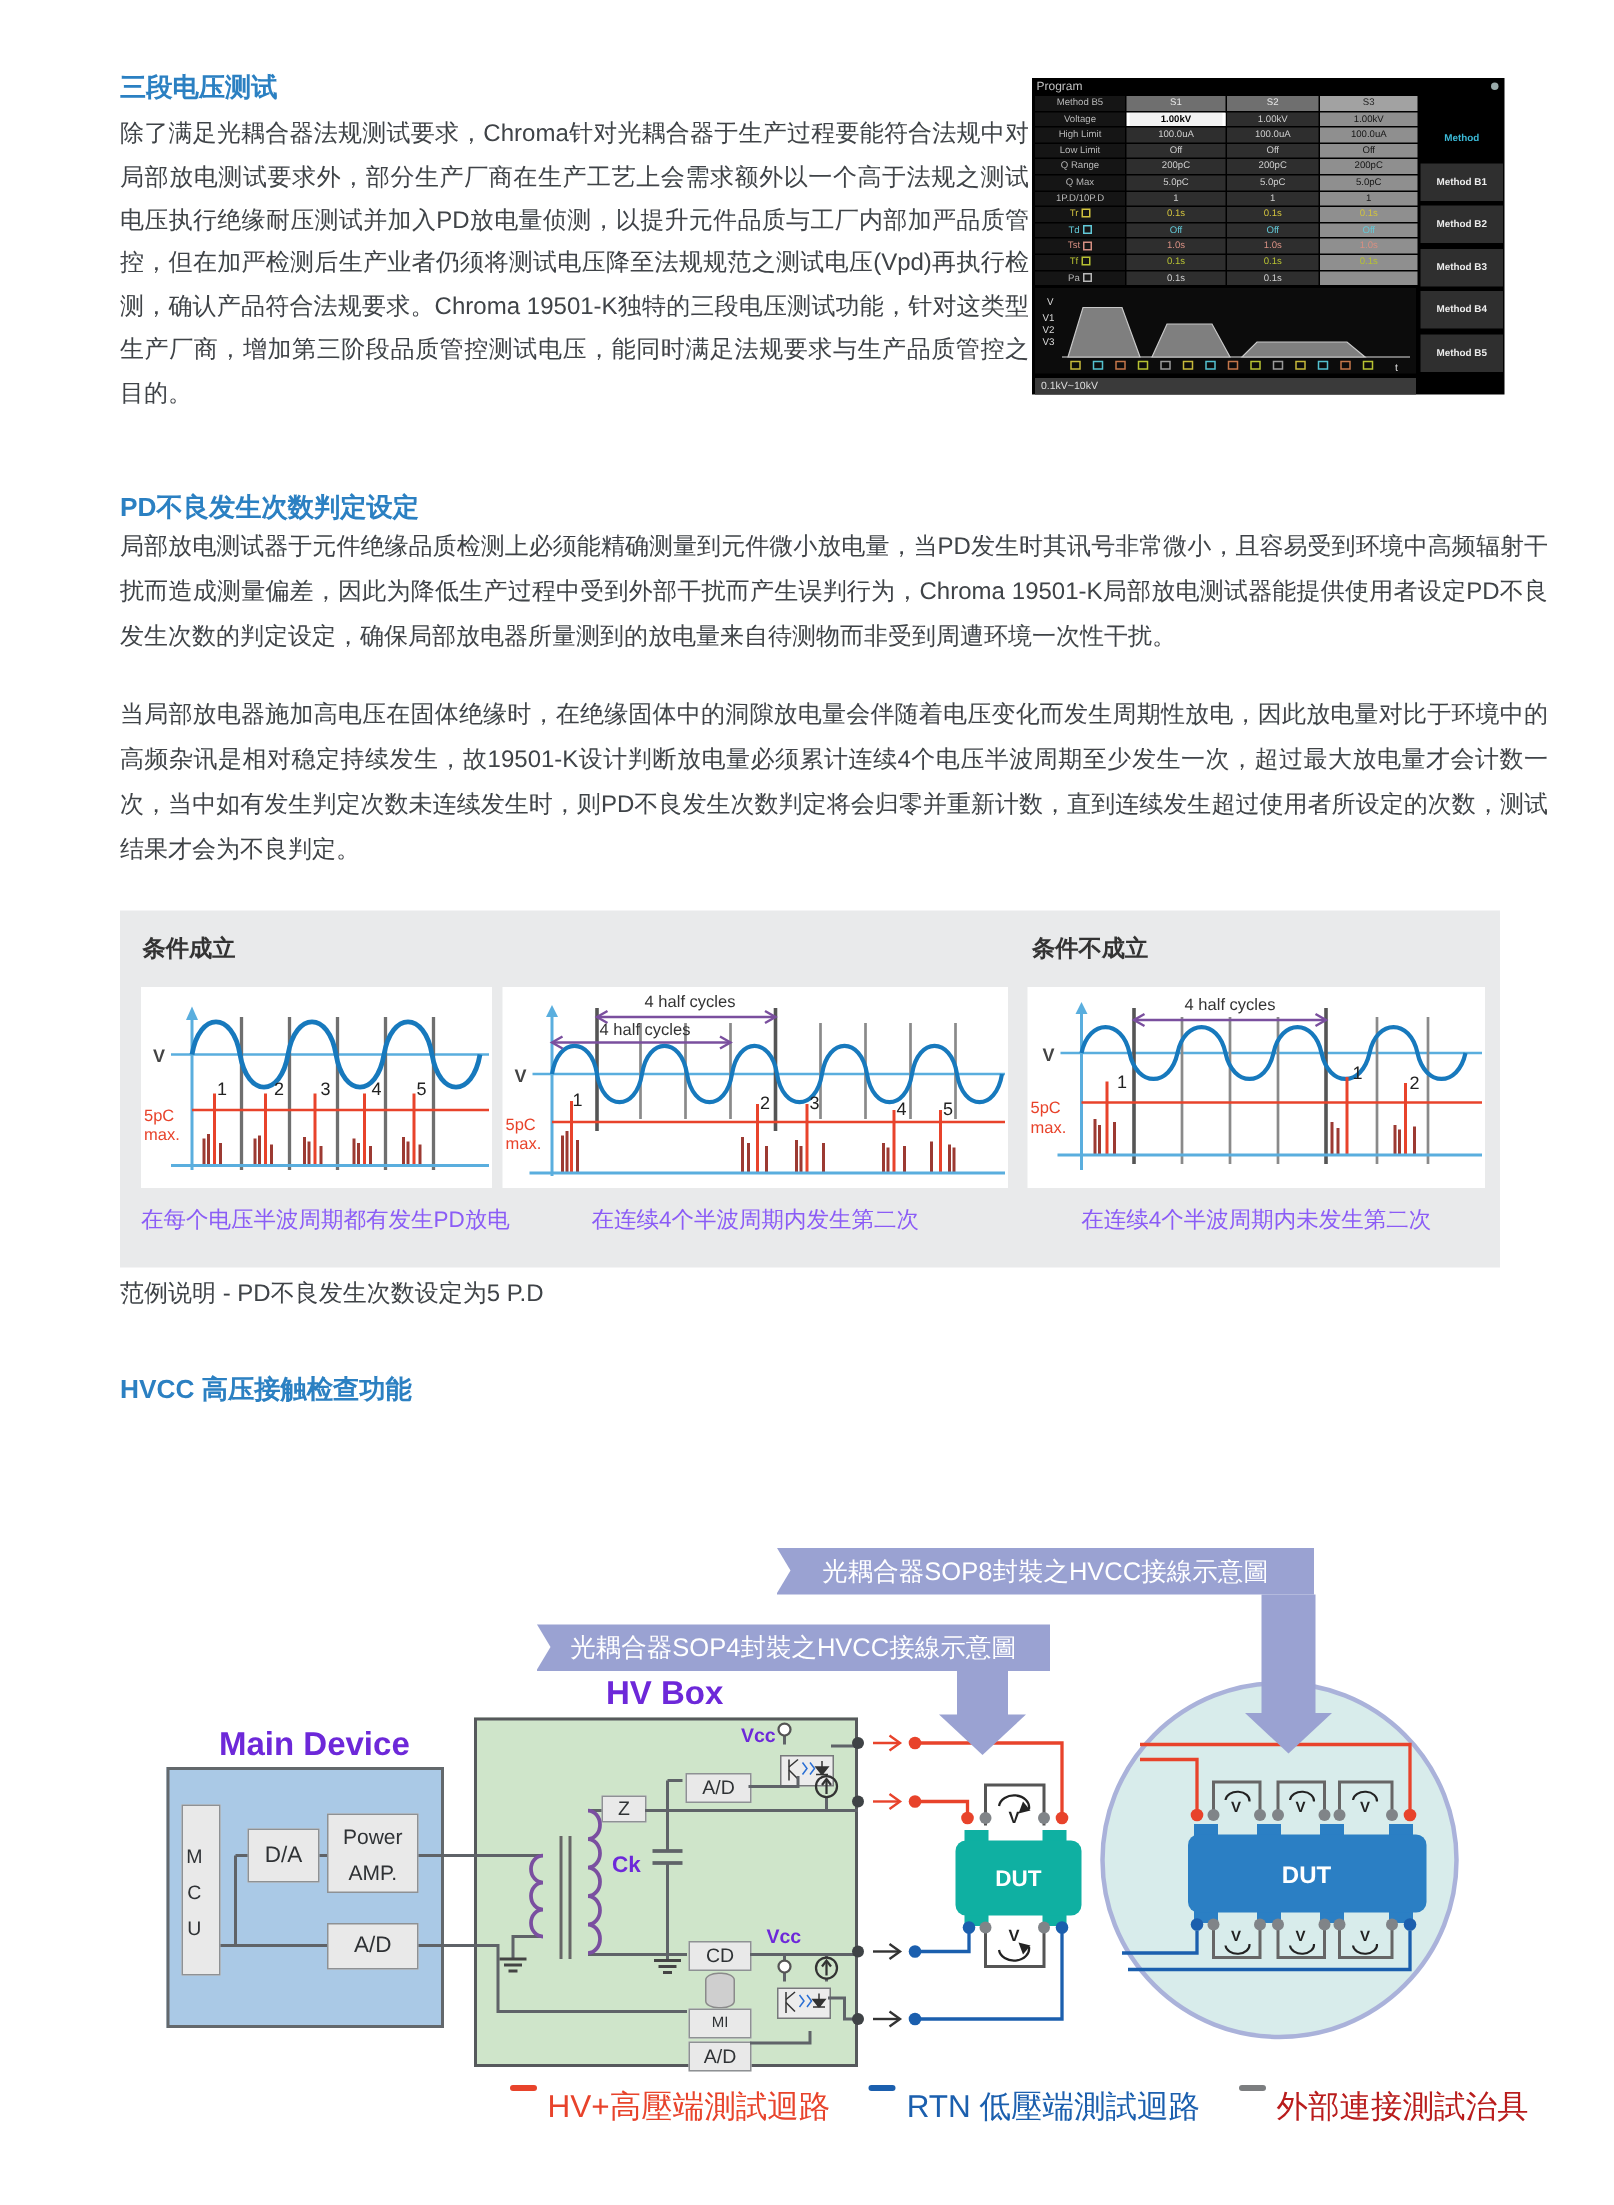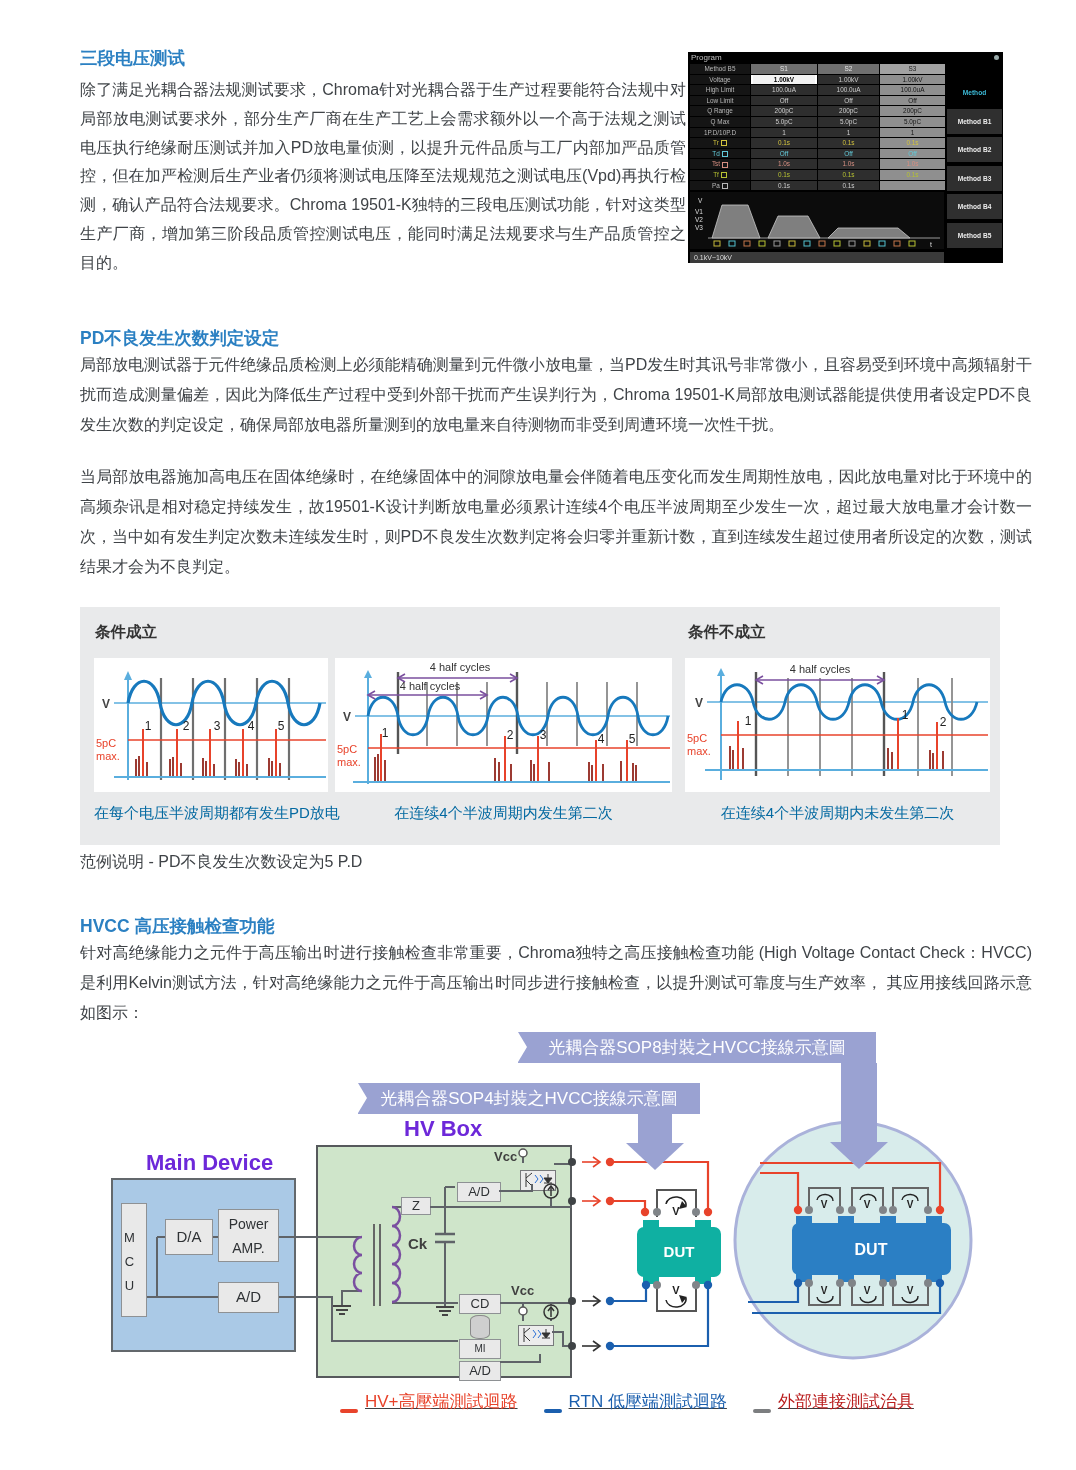--- a/index.html
+++ b/index.html
@@ -34,45 +34,45 @@
            font-size:6.6px;font-weight:bold;text-align:center;}
   .scr-btn.sel{background:#000;color:#3bb9d6;}
   .scr-wave{position:absolute;left:2px;top:140px;width:254px;height:57px;background:#0c0c0c;}
   .scr-range{position:absolute;left:2px;top:200px;width:254px;height:11px;background:#3a3a3a;
              color:#ddd;font-size:7px;line-height:11px;padding-left:4px;box-sizing:border-box;}
 
   
   .graybox{position:absolute;left:80px;top:607px;width:920px;height:238px;background:#e9eaeb;}
   .cond{position:absolute;top:15px;font-size:15.5px;color:#333;font-weight:600;}
   .panel{position:absolute;top:51px;background:#fff;}
-  .cap{position:absolute;top:197px;font-size:15px;color:#0369a1;text-align:center;white-space:nowrap;}
+  .cap{position:absolute;top:197px;font-size:15px;color:#8b5cf6;text-align:center;white-space:nowrap;}
 
   
   .banner{position:absolute;height:31px;background:#9aa2d2;color:#fff;font-size:17px;
           line-height:31px;text-align:center;z-index:5;}
   .banner::before{content:"";position:absolute;left:0;top:0;width:0;height:0;
           border-top:15.5px solid transparent;border-bottom:15.5px solid transparent;border-left:9px solid #fff;}
   .stem{position:absolute;background:#9aa2d2;z-index:5;}
   .ahead{position:absolute;width:0;height:0;z-index:5;
          border-left:29px solid transparent;border-right:29px solid transparent;border-top:27px solid #9aa2d2;}
   .dlabel{position:absolute;font-size:22px;font-weight:bold;color:#6d28d9;z-index:4;}
   .mdev{position:absolute;left:111px;top:1178px;width:185px;height:174px;background:#aac9e6;
         border:2px solid #63686c;box-sizing:border-box;z-index:2;}
   .hvbox{position:absolute;left:316px;top:1145px;width:256px;height:233px;background:#cfe5ca;
         border:2px solid #56595c;box-sizing:border-box;z-index:2;}
   .block{position:absolute;background:#e9e9e9;border:1.5px solid #8e9194;box-sizing:border-box;
          color:#2f3235;text-align:center;z-index:4;}
-  .small-lab{position:absolute;font-size:13px;font-weight:bold;color:#404040;z-index:4;}
+  .small-lab{position:absolute;font-size:13px;font-weight:bold;color:#6d28d9;z-index:4;}
   .cyl{position:absolute;width:18px;height:22px;background:#cfcfcf;border:1px solid #8a8a8a;
        border-radius:9px/5px;z-index:4;}
   .opto{position:absolute;width:36px;height:21px;background:#ececec;border:1.5px solid #77797b;
         box-sizing:border-box;z-index:4;}
   #wires{position:absolute;left:80px;top:1120px;z-index:3;}
   .legend{position:absolute;left:340px;top:1390px;display:flex;gap:26px;align-items:center;z-index:4;}
-  .leg-item{display:flex;align-items:flex-end;gap:7px;font-size:17px;white-space:nowrap;text-decoration:underline;}
+  .leg-item{display:flex;align-items:flex-start;gap:7px;font-size:21px;white-space:nowrap;}
   .dash{width:18px;height:4px;border-radius:2px;}
 </style>
 </head>
 <body>
 
 <div class="page">
 
   <div class="abs h-blue" style="left:80px;top:46px;">三段电压测试</div>
   <div class="abs body-txt lh1" style="left:80px;top:76px;width:606px;">除了满足光耦合器法规测试要求，Chroma针对光耦合器于生产过程要能符合法规中对局部放电测试要求外，部分生产厂商在生产工艺上会需求额外以一个高于法规之测试电压执行绝缘耐压测试并加入PD放电量侦测，以提升元件品质与工厂内部加严品质管控，但在加严检测后生产业者仍须将测试电压降至法规规范之测试电压(Vpd)再执行检测，确认产品符合法规要求。Chroma 19501-K独特的三段电压测试功能，针对这类型生产厂商，增加第三阶段品质管控测试电压，能同时满足法规要求与生产品质管控之目的。</div>
 
@@ -367,21 +367,20 @@
     </div>
 
     <div class="cap" style="left:14px;width:234px;">在每个电压半波周期都有发生PD放电</div>
     <div class="cap" style="left:255px;width:337px;">在连续4个半波周期内发生第二次</div>
     <div class="cap" style="left:605px;width:305px;">在连续4个半波周期内未发生第二次</div>
   </div>
 
   <div class="abs body-txt" style="left:80px;top:852px;">范例说明 -  PD不良发生次数设定为5 P.D</div>
 
   <div class="abs h-blue" style="left:80px;top:914px;">HVCC 高压接触检查功能</div>
-  <div class="abs body-txt lh2" style="left:80px;top:938px;width:952px;">针对高绝缘能力之元件于高压输出时进行接触检查非常重要，Chroma独特之高压接触检查功能 (High Voltage Contact Check：HVCC)是利用Kelvin测试方法，针对高绝缘能力之元件于高压输出时同步进行接触检查，以提升测试可靠度与生产效率， 其应用接线回路示意如图示：</div>
 
   <div class="banner" style="left:518px;top:1032px;width:358px;">光耦合器SOP8封裝之HVCC接線示意圖</div>
   <div class="stem" style="left:841px;top:1063px;width:36px;height:80px;"></div>
   <div class="ahead" style="left:830px;top:1142px;"></div>
 
   <div class="banner" style="left:358px;top:1083px;width:342px;">光耦合器SOP4封裝之HVCC接線示意圖</div>
   <div class="stem" style="left:638px;top:1114px;width:34px;height:30px;"></div>
   <div class="ahead" style="left:626px;top:1143px;"></div>
 
   <div class="dlabel" style="left:404px;top:1116px;">HV Box</div>

